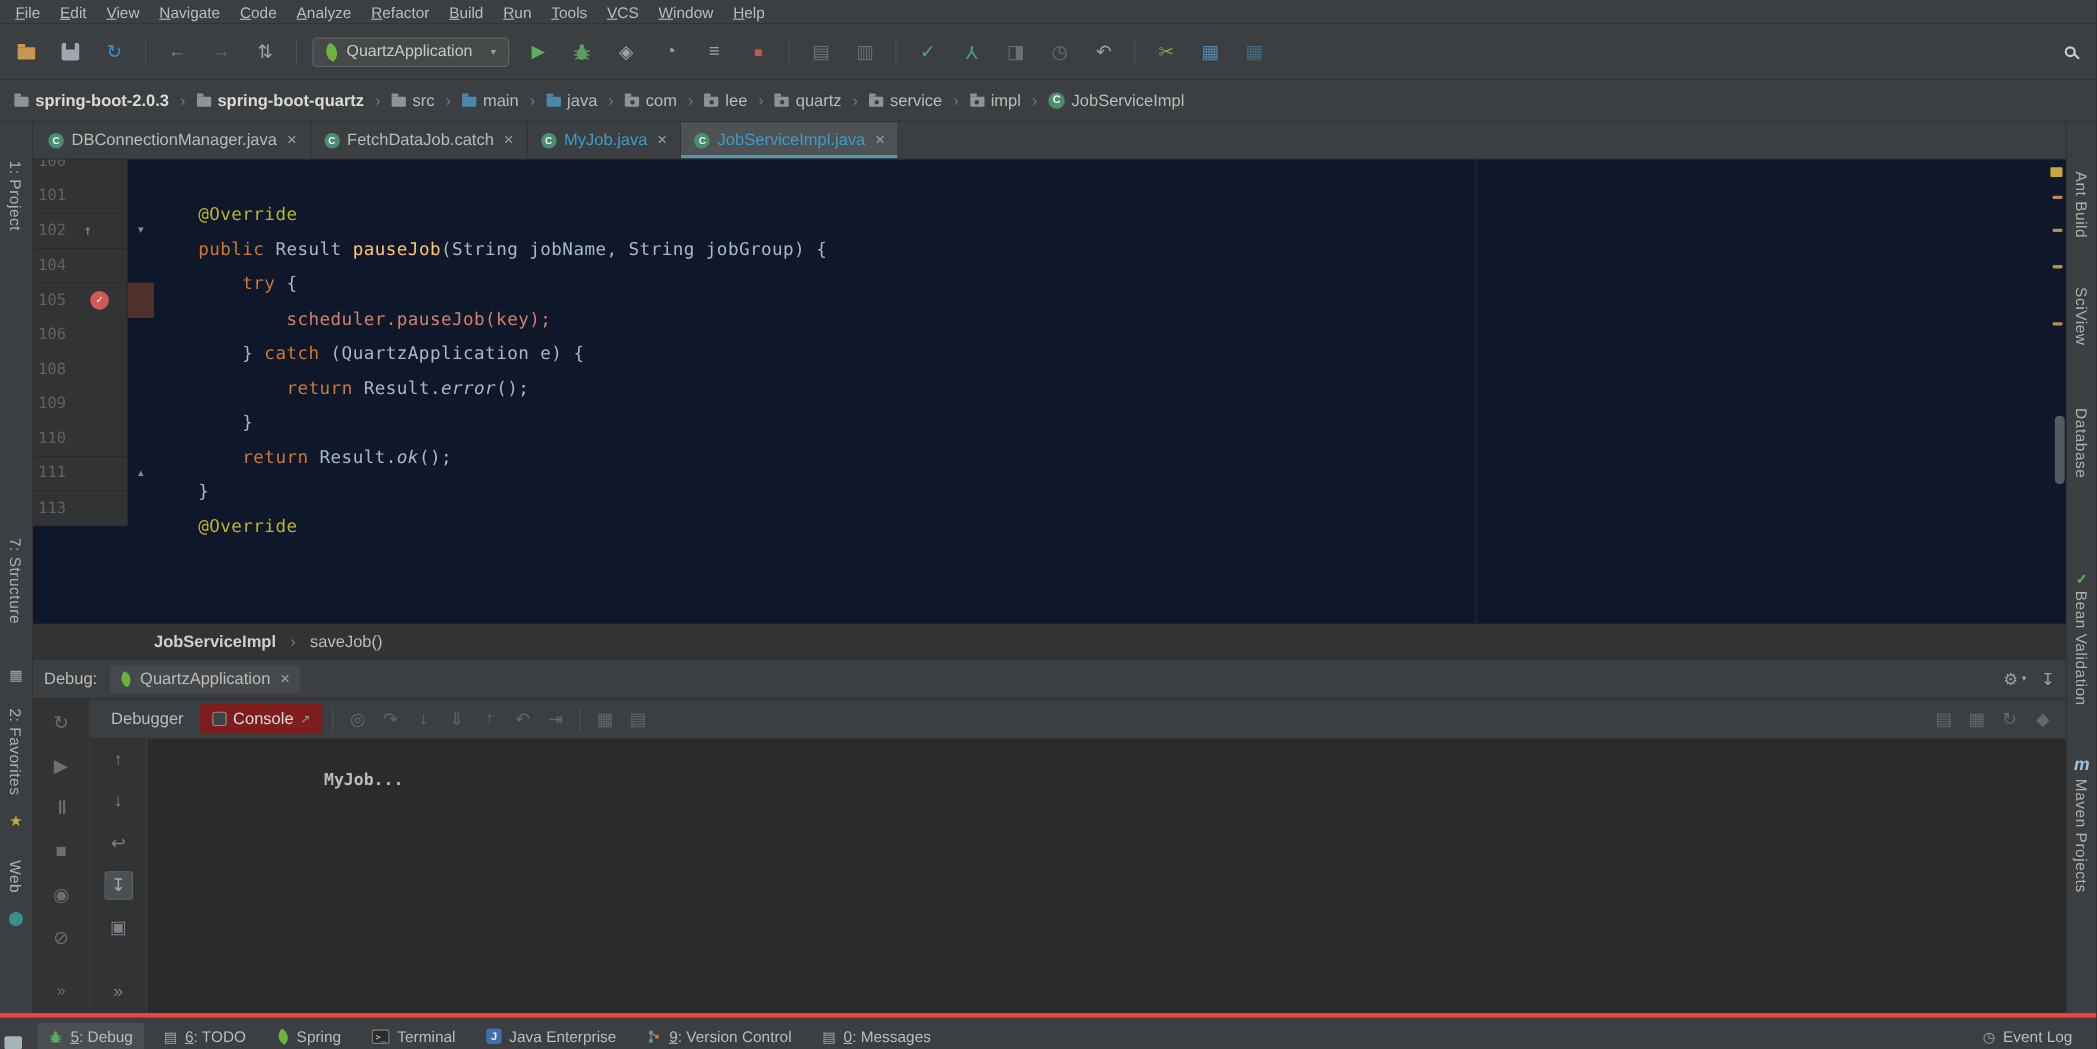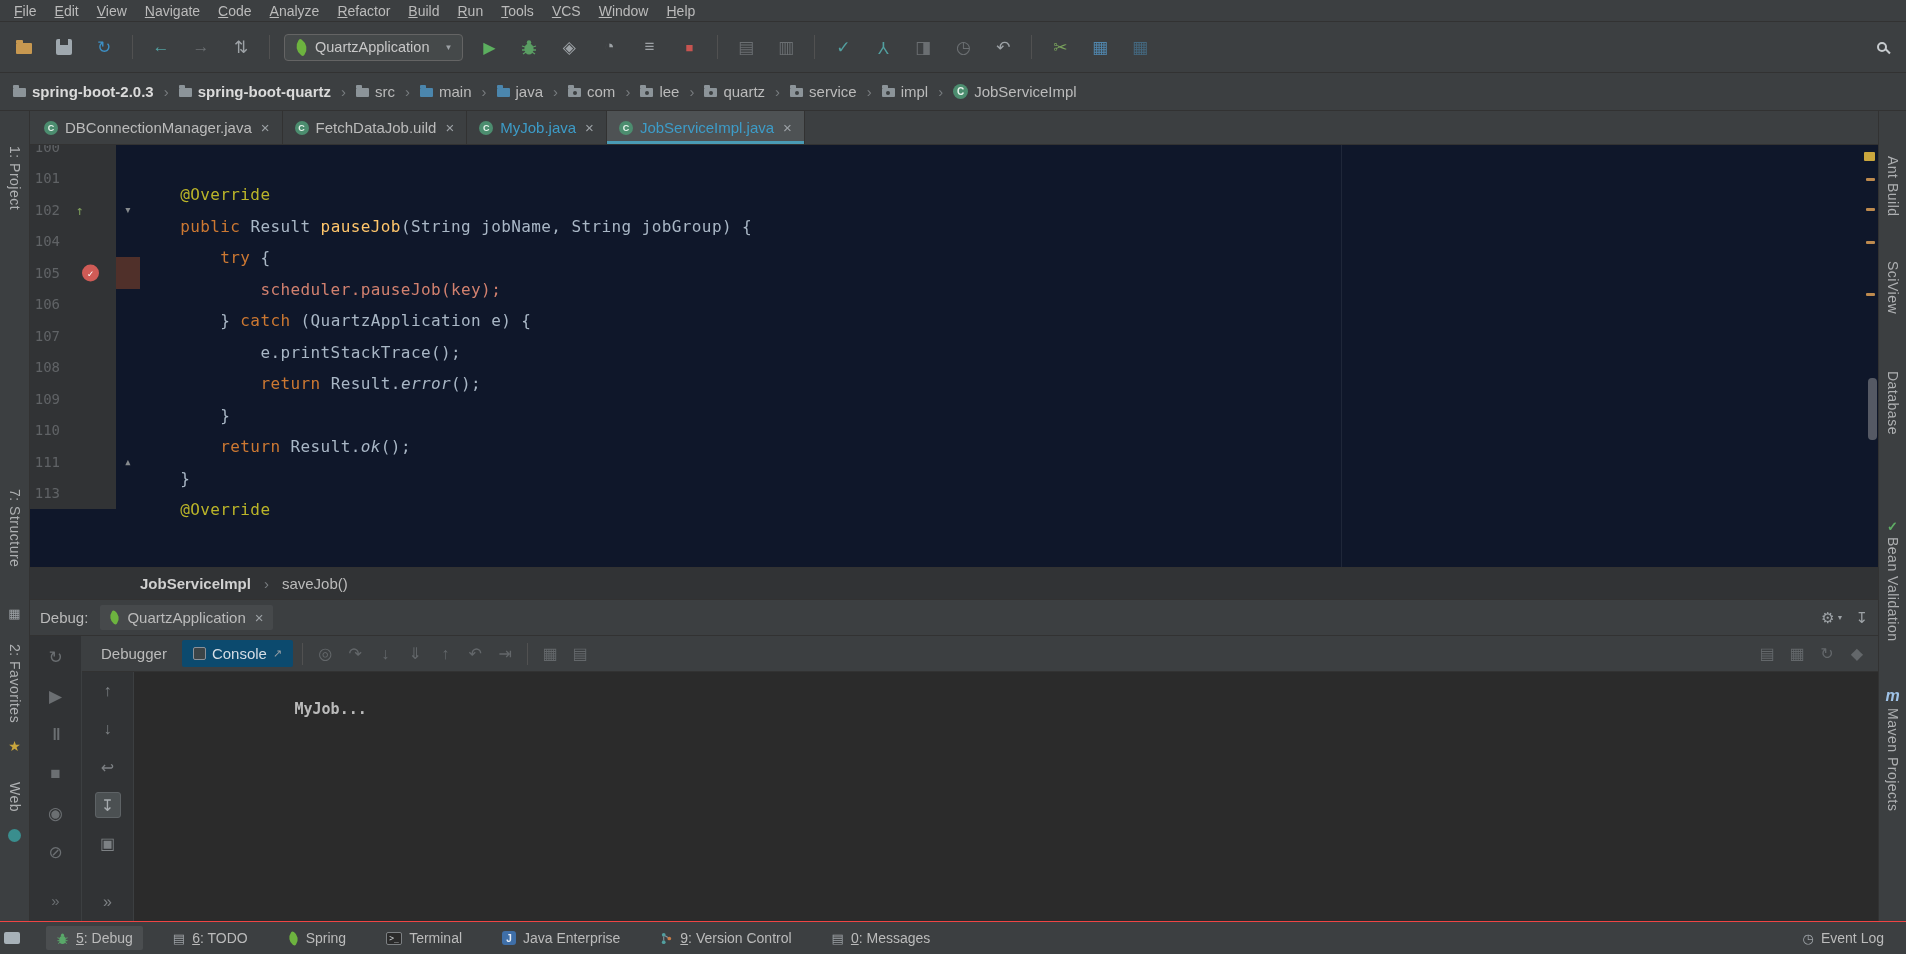--- a/index.html
+++ b/index.html
@@ -132,39 +132,39 @@
   .debug-body { flex:1; display:flex; min-height:0; background:#2b2b2b; border-top:1px solid #323232; }
   .dbg-left { flex:0 0 52px; background:#313335; border-right:1px solid #3c3f41; display:flex;
               flex-direction:column; align-items:center; padding-top:8px; gap:13px; }
   .dbi { width:26px; height:26px; display:flex; align-items:center; justify-content:center; font-size:17px; color:#6b6f72; }
   .dbi.more { margin-top:auto; margin-bottom:8px; font-size:15px; }
   .dbg-main { flex:1; display:flex; flex-direction:column; min-width:0; }
   .dbg-tabs { height:36px; flex:0 0 auto; display:flex; align-items:center; background:#3c3f41;
               padding:0 8px; gap:4px; border-bottom:1px solid #323232;justify-content:center; }
   .dtab { height:27px; display:flex; align-items:center; gap:6px; padding:0 11px; font-size:15px;
           color:#bbbbbb; border-radius:2px; }
-  .dtab.active { background:#0c4a6e; color:#d5dde5; }
+  .dtab.active { background:#7f1d1d; color:#d5dde5; }
   .console-ic { width:13px; height:13px; border:1px solid #8a9199; background:#3c4447; border-radius:2px; }
   .mini-ic { font-size:11px; color:#9da2a6; }
   .dstep { width:26px; height:26px; display:flex; align-items:center; justify-content:center;
            color:#63676a; font-size:16px; }
   .dsep { width:1px; height:22px; background:#515151; margin:0 5px; }
   .console-row { flex:1; display:flex; min-height:0; }
   .console-toolbar { flex:0 0 52px; background:#313335; border-right:1px solid #3c3f41; display:flex;
                      flex-direction:column; align-items:center; padding-top:6px; gap:12px; }
   .cti { width:26px; height:26px; display:flex; align-items:center; justify-content:center;
          color:#7d8184; font-size:16px; border-radius:3px; }
   .cti.pressed { background:#4b5052; border:1px solid #5e6366; color:#a6abae; }
   .cti.more { margin-top:auto; margin-bottom:6px; }
   .console-out { flex:1; font-family:"DejaVu Sans Mono", monospace; font-size:15px; color:#bbbbbb;
                  padding:10px 0 0 16px; white-space:pre;font-weight:bold; }
 
   
-  .statusbar { height:33px; flex:0 0 auto; display:flex; align-items:center; gap:20px; padding:0 12px 0 4px;
-               border-top:1px solid #ef4444; background:#3c3f41; font-size:14px; color:#bbbbbb; }
+  .statusbar { height:33px; flex:0 0 auto; display:flex; align-items:flex-end; gap:8px; padding:0 12px 0 4px;
+               border-top:4px solid #ef4444; background:#3c3f41; font-size:14px; color:#bbbbbb; }
   .sb-corner { width:16px; height:12px; background:#a7b1b8; border-radius:2px; margin-right:6px; }
   .sb-item { display:flex; align-items:center; gap:7px; padding:4px 10px; border-radius:2px; }
   .sb-item.pressed { background:#4b4e50; }
   .sbi { font-size:13px; color:#9da2a6; line-height:1; }
   .term-ic { width:16px; height:13px; background:#2b2b2b; border:1px solid #7d8184; border-radius:2px;
              font-family:"DejaVu Sans Mono", monospace; font-size:8px; color:#c7cbce;
              display:flex; align-items:center; justify-content:center; }
   .je-ic { width:14px; height:14px; background:#3f6fa8; color:#e7eef7; border-radius:3px; font-size:10px;
            font-weight:bold; display:flex; align-items:center; justify-content:center; }
 </style>
@@ -310,21 +310,21 @@
     <div class="center">
 
       <div class="tabs">
         <div class="tab">
           <span class="nic class">C</span>
           <span class="tab-label plain">DBConnectionManager.java</span>
           <span class="tab-close">×</span>
         </div>
         <div class="tab">
           <span class="nic class">C</span>
-          <span class="tab-label plain">FetchDataJob.uild</span>
+          <span class="tab-label plain">FetchDataJob.catch</span>
           <span class="tab-close">×</span>
         </div>
         <div class="tab">
           <span class="nic class">C</span>
           <span class="tab-label modified">MyJob.java</span>
           <span class="tab-close">×</span>
         </div>
         <div class="tab active">
           <span class="nic class">C</span>
           <span class="tab-label modified">JobServiceImpl.java</span>
@@ -370,27 +370,20 @@
               </span>
               <span class="fold"></span>
               <span class="ltext"><span class="bp">            scheduler.pauseJob(key);</span></span>
             </div>
             <div class="cl">
               <span class="gut">
                 <span class="lnum">106</span>
               </span>
               <span class="fold"></span>
               <span class="ltext"><span>        } </span><span class="kw">catch</span><span> (QuartzApplication e) {</span></span>
-            </div>
-            <div class="cl">
-              <span class="gut">
-                <span class="lnum">107</span>
-              </span>
-              <span class="fold"></span>
-              <span class="ltext"><span>            e.printStackTrace();</span></span>
             </div>
             <div class="cl">
               <span class="gut">
                 <span class="lnum">108</span>
               </span>
               <span class="fold"></span>
               <span class="ltext"><span>            </span><span class="kw">return</span><span> Result.</span><span class="it">error</span><span>();</span></span>
             </div>
             <div class="cl">
               <span class="gut">

